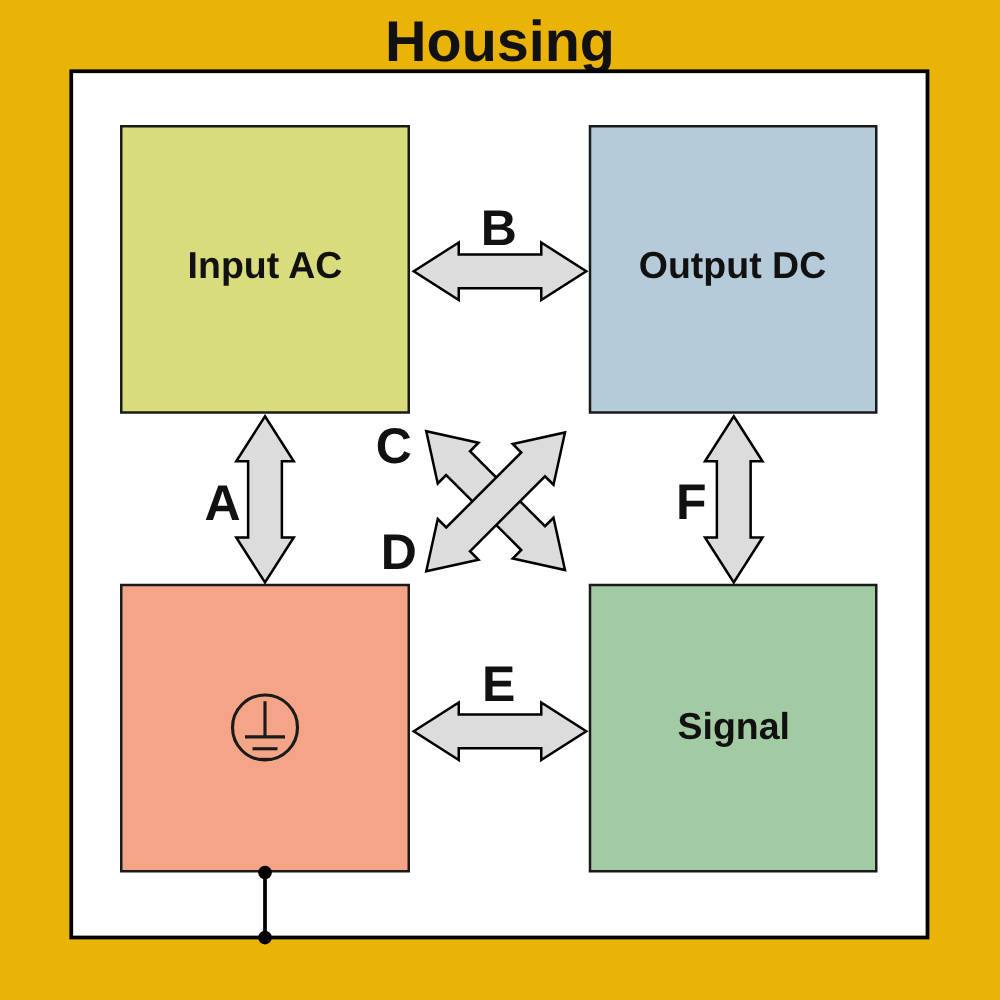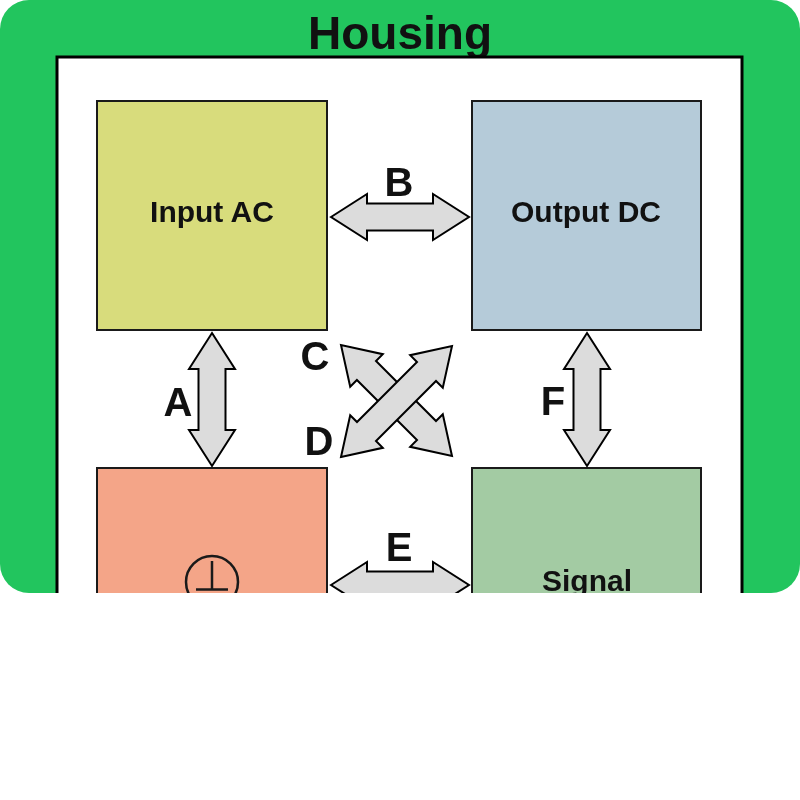--- a/index.html
+++ b/index.html
@@ -1,22 +1,21 @@
 <!DOCTYPE html>
 <html><head>
 <meta charset="utf-8">
 <style>
   html, body { margin: 0; padding: 0; background: #ffffff; }
   .canvas {
     position: relative;
     width: 800px;
-    height: 593px;
-    background: #22c55e;
+    height: 800px;
+    background: #eab308;
     font-family: "Liberation Sans", sans-serif;
-    border-radius: 29px;
   }
   svg { display: block; }
   svg text {
     font-family: "Liberation Sans", sans-serif;
     font-weight: bold;
     fill: #111111;
   }
   .title-text  { font-size: 46px; text-anchor: middle; }
   .block-label { font-size: 30px; text-anchor: middle; }
   .conn-label  { font-size: 40px; text-anchor: middle; }

